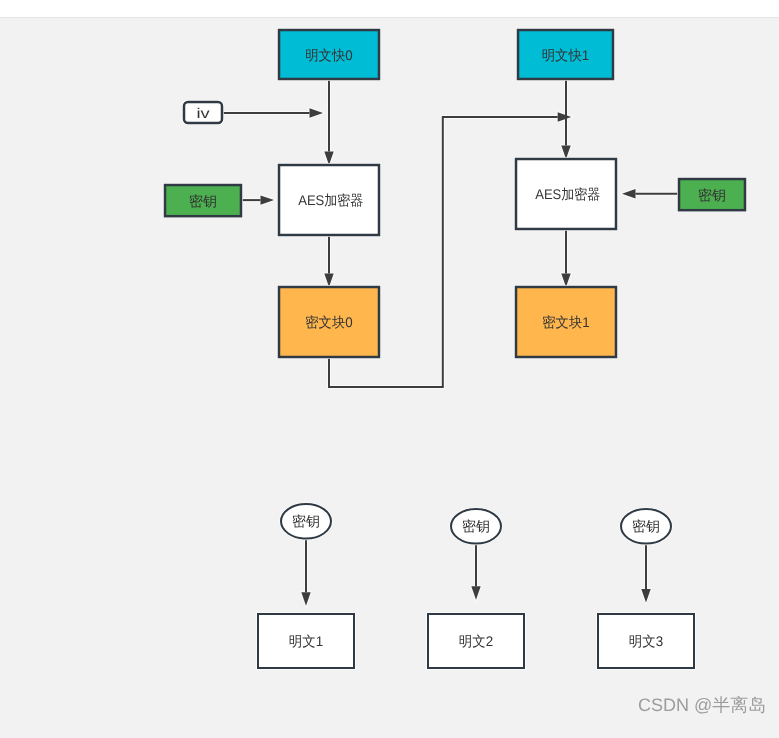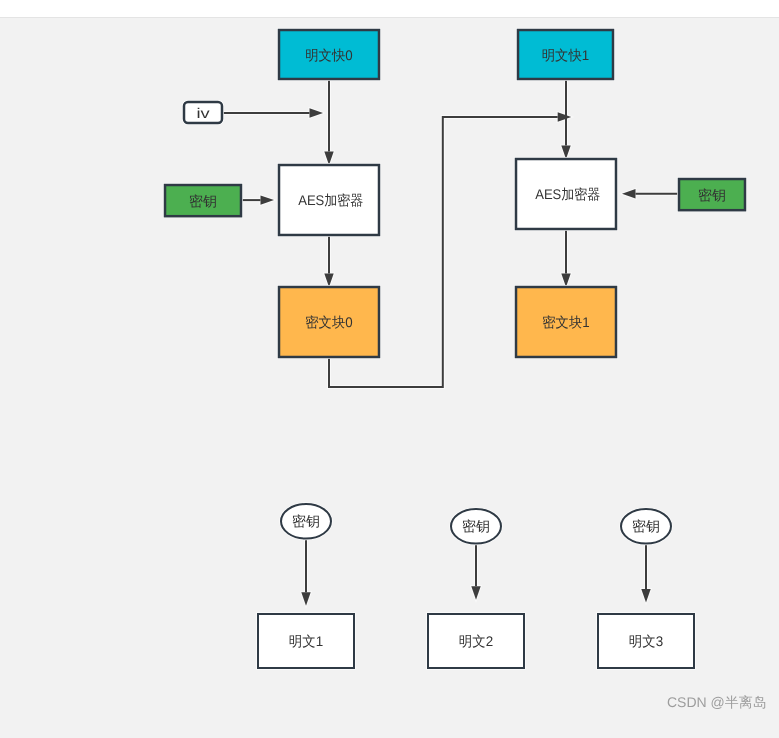--- a/index.html
+++ b/index.html
@@ -21,21 +21,21 @@
     font-size:14px;
     fill:#333333;
     text-anchor:middle;
     dominant-baseline:central;
   }
   #diagram svg { transform:translateZ(0); will-change:transform; }
   #wm { transform:translateZ(0); will-change:transform; }
   #wm {
     position:absolute; right:12.5px; top:694px;
     font-family:"Liberation Sans", sans-serif;
-    font-size:14px; color:#9d9d9d; letter-spacing:0px;
+    font-size:18px; color:#9d9d9d; letter-spacing:0px;
     white-space:nowrap;
   }
 </style>
 </head>
 <body>
 
 <div id="page">
   <div id="topband" style="background: rgb(255, 255, 255);"></div>
   <div id="topline" style="background: rgb(228, 228, 228);"></div>
   <div id="canvas" style="background: rgb(242, 242, 242);"></div>

